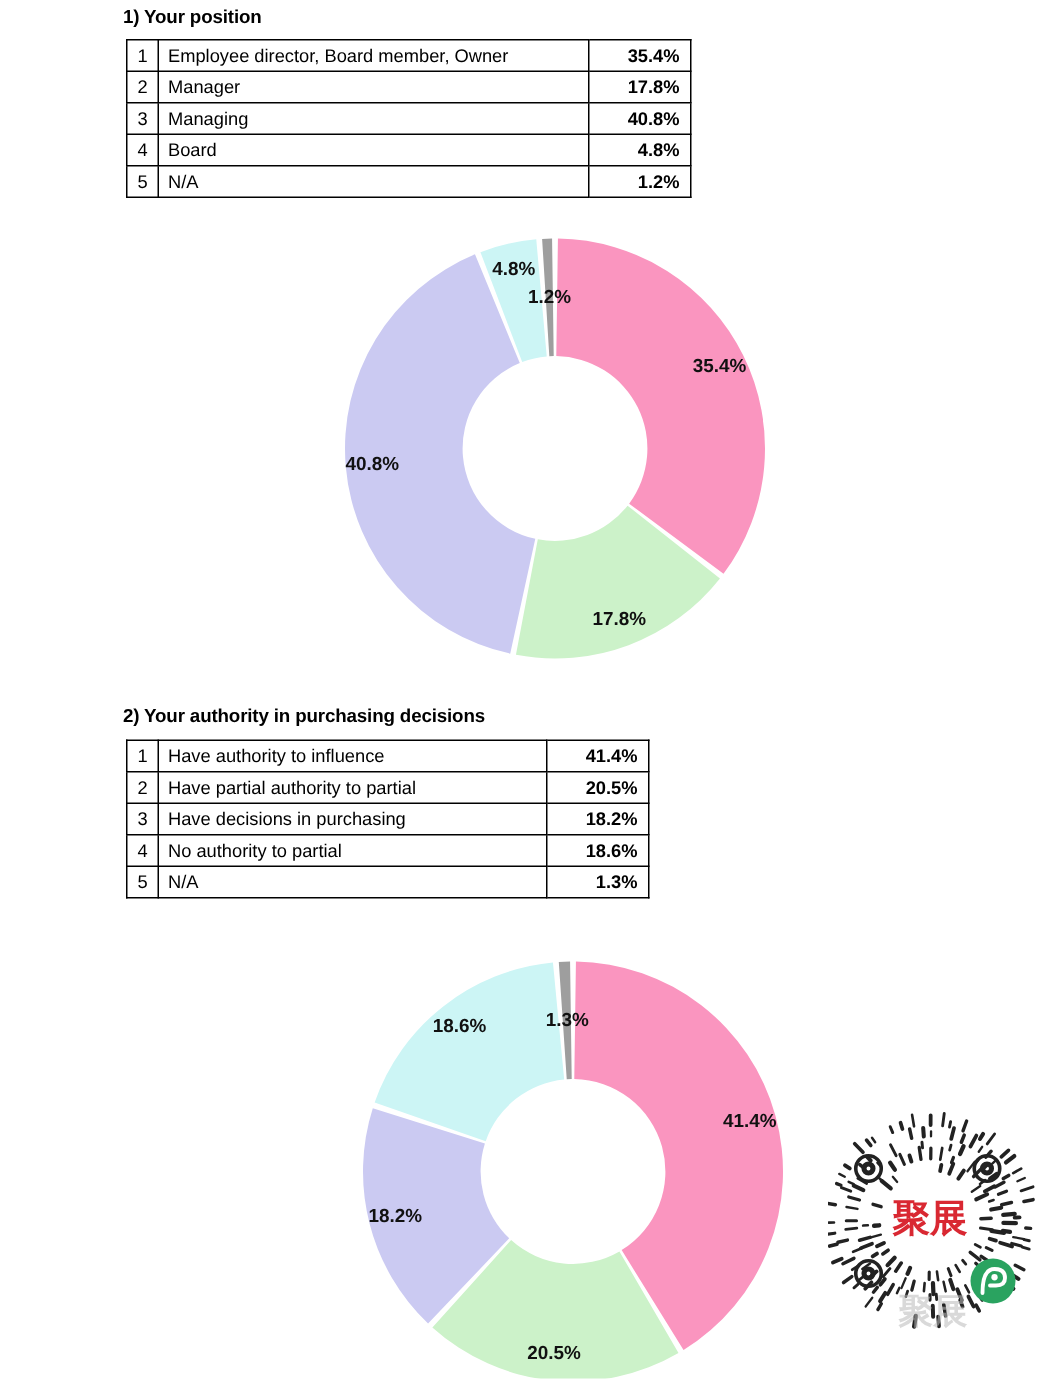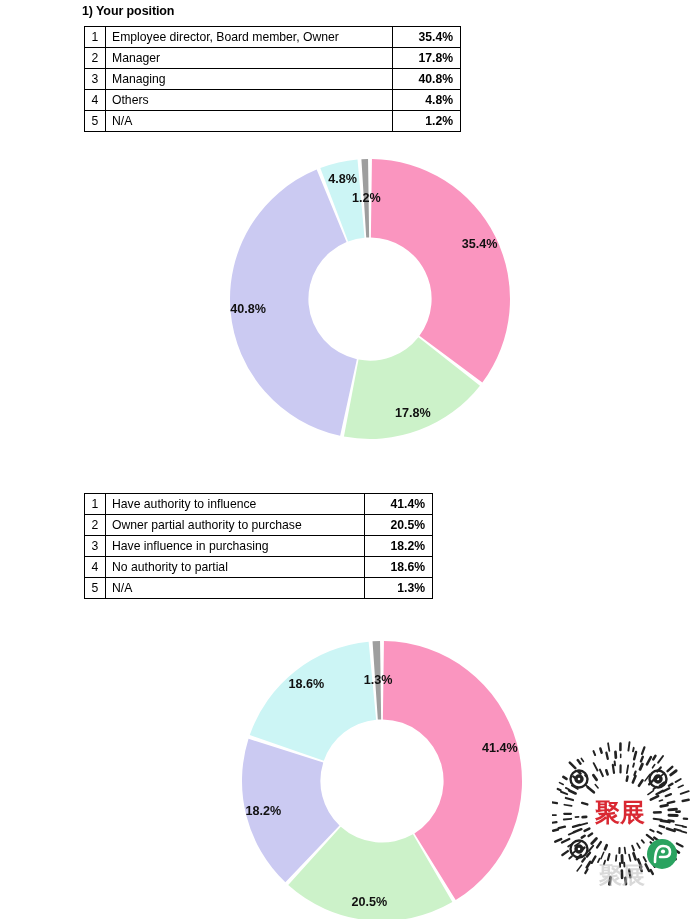--- a/index.html
+++ b/index.html
@@ -134,21 +134,21 @@
         <td class="label">Manager</td>
         <td class="pct">17.8%</td>
       </tr>
       <tr>
         <td class="idx">3</td>
         <td class="label">Managing</td>
         <td class="pct">40.8%</td>
       </tr>
       <tr>
         <td class="idx">4</td>
-        <td class="label">Others</td>
+        <td class="label">Board</td>
         <td class="pct">4.8%</td>
       </tr>
       <tr>
         <td class="idx">5</td>
         <td class="label">N/A</td>
         <td class="pct">1.2%</td>
       </tr>
     </tbody>
   </table>
 
@@ -169,36 +169,37 @@
       <g>
           <text x="251.7129972610415" y="87.82410285008001" class="slice-label">35.4%</text>
           <text x="184.89137941860244" y="256.59624414250885" class="slice-label">17.8%</text>
           <text x="20.113091585241392" y="152.74947240994888" class="slice-label">40.8%</text>
           <text x="114.55822969023367" y="22.756891845834403" class="slice-label">4.8%</text>
           <text x="138.43722241257638" y="41.53916473023038" class="slice-label">1.2%</text>
         </g>
     </svg>
   </div>
 
+  <div class="section-heading" id="heading-2">2) Your authority in purchasing decisions</div>
 
   <table class="survey-table" id="table-2">
     <tbody>
       <tr>
         <td class="idx">1</td>
         <td class="label">Have authority to influence</td>
         <td class="pct">41.4%</td>
       </tr>
       <tr>
         <td class="idx">2</td>
-        <td class="label">Owner partial authority to purchase</td>
+        <td class="label">Have partial authority to partial</td>
         <td class="pct">20.5%</td>
       </tr>
       <tr>
         <td class="idx">3</td>
-        <td class="label">Have influence in purchasing</td>
+        <td class="label">Have decisions in purchasing</td>
         <td class="pct">18.2%</td>
       </tr>
       <tr>
         <td class="idx">4</td>
         <td class="label">No authority to partial</td>
         <td class="pct">18.6%</td>
       </tr>
       <tr>
         <td class="idx">5</td>
         <td class="label">N/A</td>

